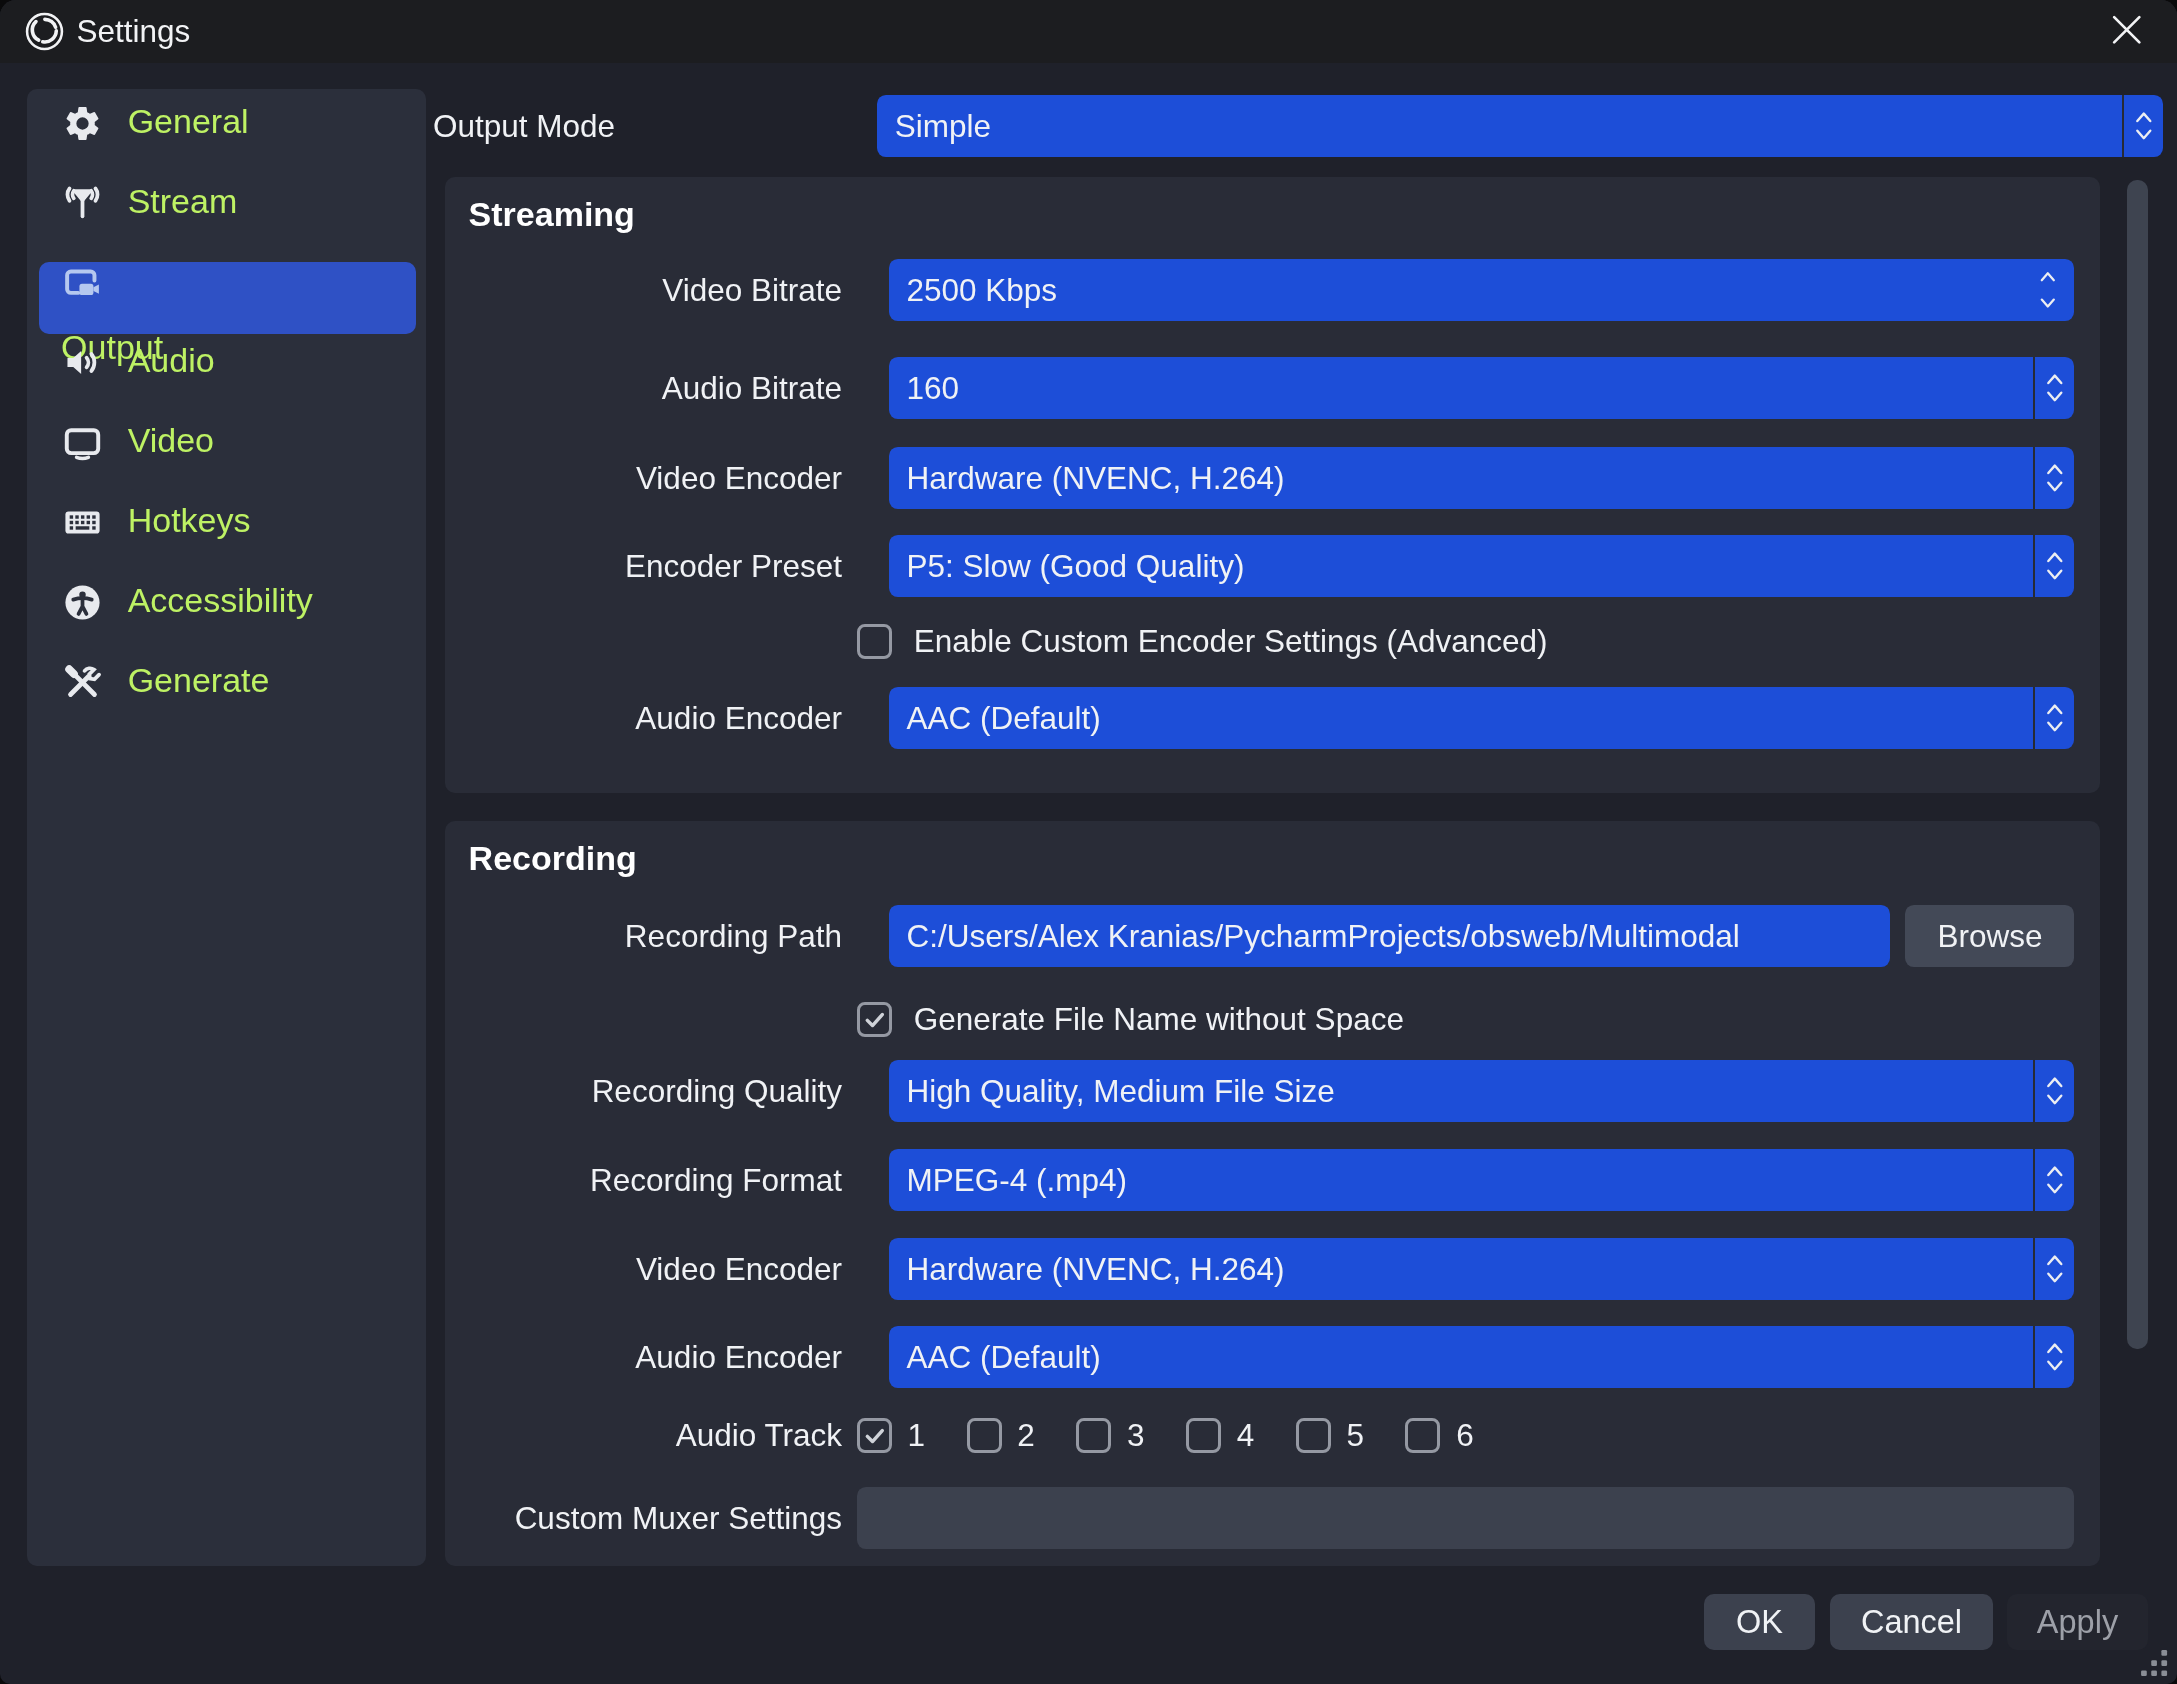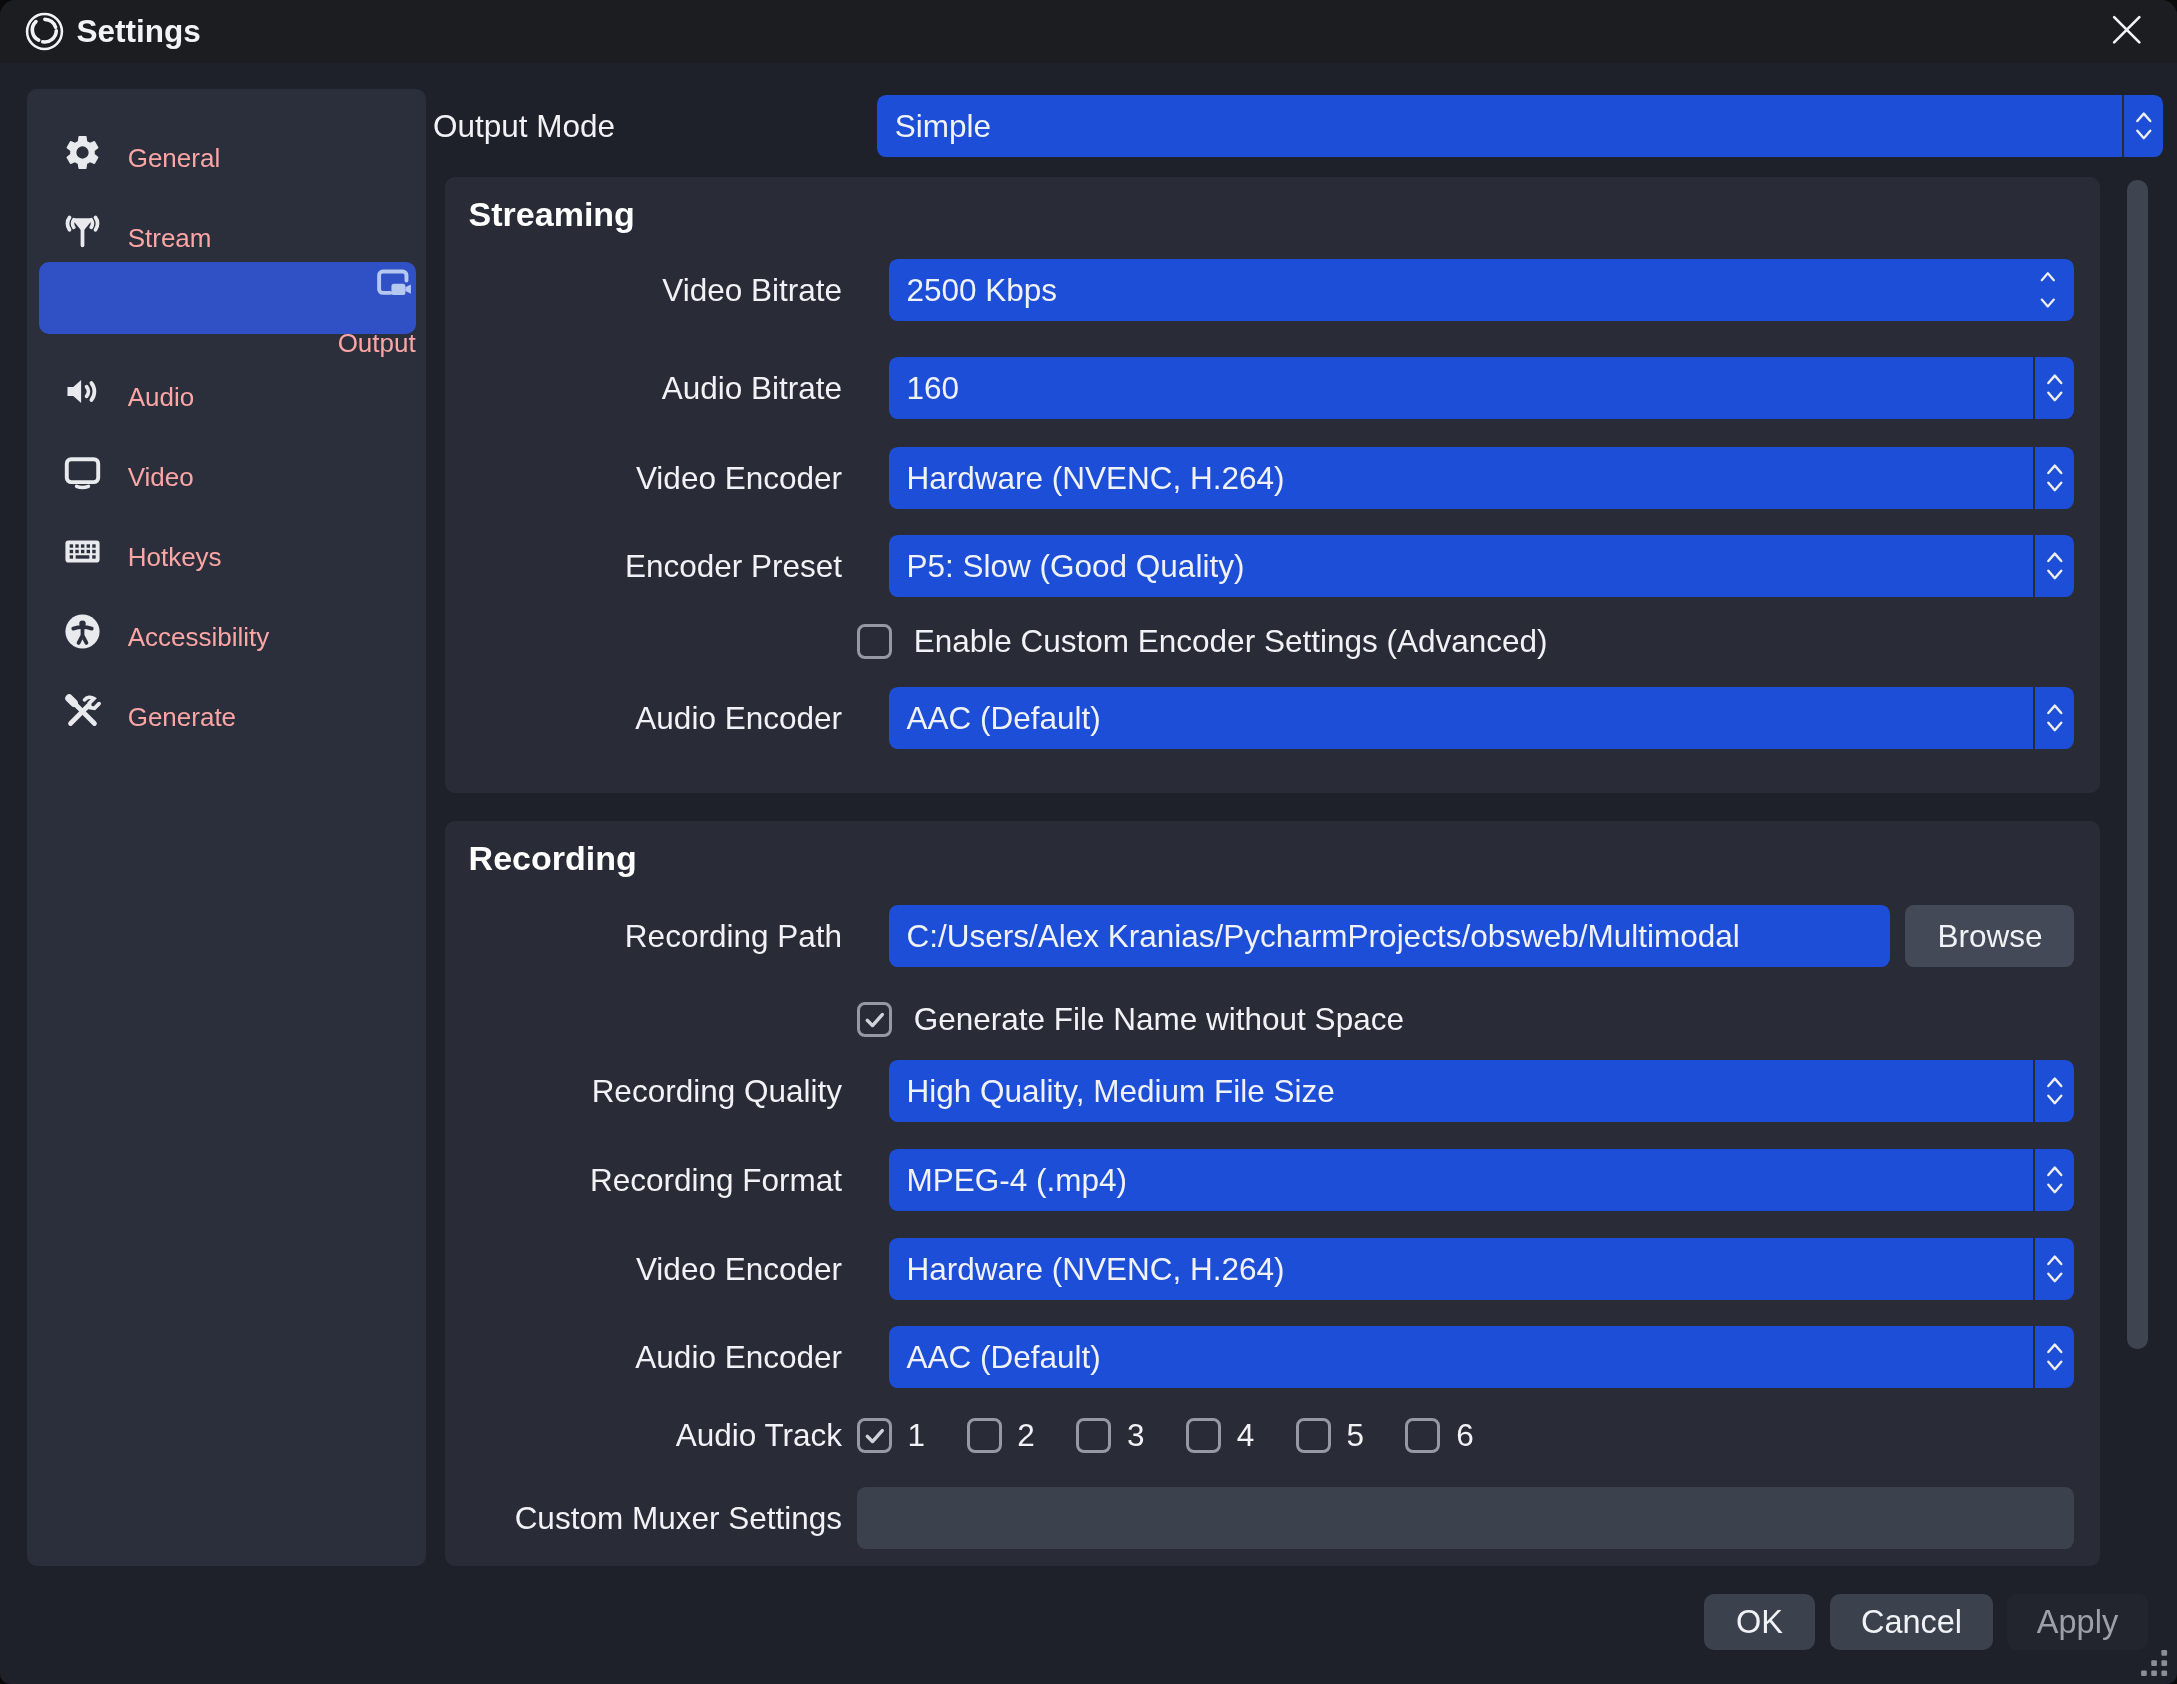--- a/index.html
+++ b/index.html
@@ -1,31 +1,31 @@
 <!DOCTYPE html>
 <html><head>
 <meta charset="utf-8">
 <style>
   * { margin:0; padding:0; box-sizing:border-box; }
   html,body { width:2177px; height:1684px; background:#0a0a0b; font-family:"Liberation Sans", sans-serif; }
   .window { position:absolute; inset:0; background:#1f212a; border-radius:15.8px 15.8px 9.9px 9.9px; overflow:hidden; }
 
   
   .titlebar { position:absolute; top:0; left:0; right:0; height:63px; background:#1c1d20;
-              display:flex; align-items:center; padding:0 27.6px 0 23.6px; gap:11.8px;font-weight:bold; }
+              display:flex; align-items:center; padding:0 27.6px 0 23.6px; gap:11.8px; }
   .obs-logo { width:41px; height:41px; display:flex; align-items:center; justify-content:center; }
   .win-title { color:#f2f3f5; font-size:31.5px; }
   .close-btn { margin-left:auto; background:transparent; border:none; width:45px; height:45px;
                display:flex; align-items:center; justify-content:center; cursor:pointer; }
 
   
   .sidebar { position:absolute; left:26.6px; top:89px; width:399px; height:1477px;
              background:#2b2f3b; border-radius:9.9px; padding:12.8px 9.9px 0 12.8px; }
-  .side-item { display:flex; align-items:flex-end; height:72px; margin-bottom:7.9px; border-radius:9.9px;
-               padding-left:21.7px; gap:23.6px; color:#fca5a5; font-size:26px; cursor:pointer; }
+  .side-item { display:flex; align-items:flex-start; height:72px; margin-bottom:7.9px; border-radius:9.9px;
+               padding-left:21.7px; gap:23.6px; color:#bef264; font-size:34px; cursor:pointer; }
   .side-item.active { background:#2f51c5;flex-direction:column; }
   .side-icon { width:43px; height:43px; flex:none; display:flex; align-items:center; justify-content:center; color:#e8eaee; }
   .side-item.active .side-icon { color:#b5c8ef; }
 
   
   .om-label { position:absolute; left:433px; top:95px; width:399px; height:62px; line-height:62px;
               text-align:left; font-size:31.5px; color:#f0f2f5; }
   .om-combo { position:absolute; left:845px; top:95px; width:1286px; height:62px; }
 
   

